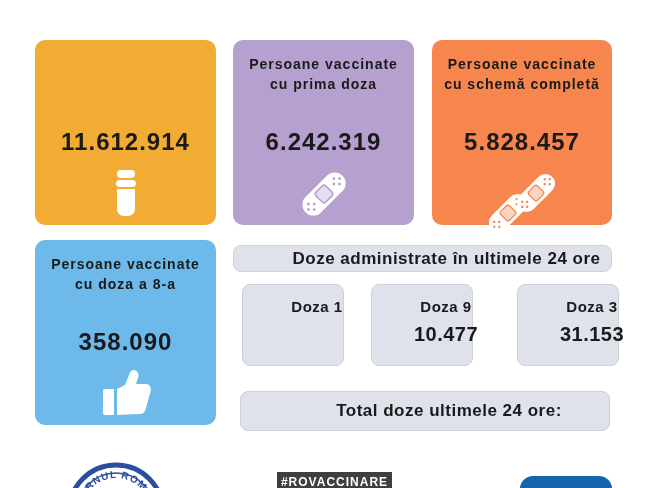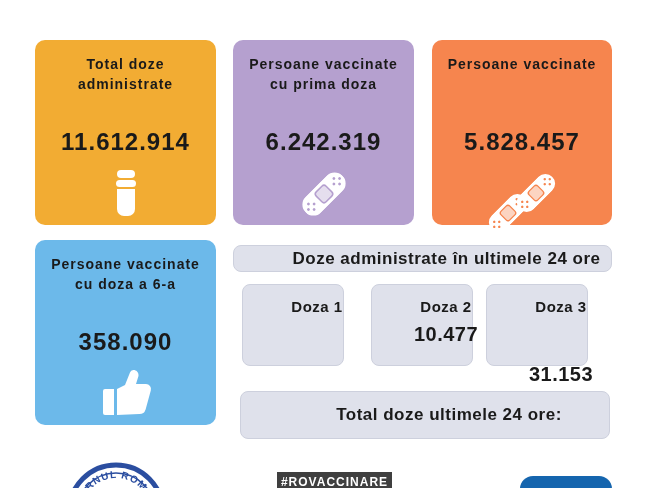--- a/index.html
+++ b/index.html
@@ -20,44 +20,40 @@
   .rot { transform:rotate(-45deg); }
   .band2 { margin-left:-18px; margin-bottom:14px; }
   .band1of2 { margin-bottom:-6px; }
 
   
   .panel-box { position:absolute; background:#DFE1EB; border:1px solid #cdd0dd; border-radius:8px;
                display:flex; align-items:center; justify-content:center;padding-left:48px; }
   .panel-header { left:233px; top:245px; width:379px; height:27px;
                   font-size:17px; font-weight:bold; letter-spacing:0.5px; }
   .dose-box { top:284px; width:102px; height:82px; flex-direction:column; justify-content:flex-start; }
-  .dose-1 { left:242px; } .dose-2 { left:371px; } .dose-3 { left:486px;gap:40px; }
+  .dose-1 { left:242px; } .dose-2 { left:371px; } .dose-3 { left:517px; }
   .dose-label { margin-top:13px; font-size:15px; font-weight:bold; letter-spacing:0.5px; }
   .dose-value { margin-top:8px; font-size:20px; font-weight:bold; letter-spacing:0.5px; }
-  .panel-total { left:240px; top:391px; width:370px; height:48px;
+  .panel-total { left:240px; top:391px; width:370px; height:40px;
                  font-size:17px; font-weight:bold; letter-spacing:0.5px; }
 
   
   .gov-seal { position:absolute; left:66px; top:462px; width:100px; height:100px; }
   .hashtag-box { position:absolute; left:277px; top:472px; width:115px; height:40px;
                  background:#3F3F3F; color:#ffffff; text-align:center;
                  font-size:12px; font-weight:bold; letter-spacing:1px; padding-top:3px; }
   .blue-badge { position:absolute; left:520px; top:476px; width:92px; height:44px;
                 background:#1565AE; border-radius:13px; }
 </style>
 </head>
 <body>
 
 <div class="page">
 
   <section class="card card-1">
-    <div class="card-title">
-      <span>Total doze</span><br>
-      <span>administrate</span>
-    </div>
     <div class="card-value">11.612.914</div>
     <div class="card-icon">
       <svg width="32" height="47" viewBox="0 0 32 47" aria-hidden="true">
         <rect x="7" y="0" width="18" height="8" rx="4" fill="#fff"></rect>
         <rect x="6" y="10" width="20" height="7" rx="3.5" fill="#fff"></rect>
         <path d="M7 19 h18 v20 a7 7 0 0 1 -7 7 h-4 a7 7 0 0 1 -7 -7 z" fill="#fff"></path>
       </svg>
     </div>
   </section>
 
@@ -79,20 +75,21 @@
           <circle cx="40" cy="11" r="1.4" fill="#B5A0CF"></circle>
         <circle cx="44" cy="15" r="1.4" fill="#B5A0CF"></circle>
           <circle cx="48" cy="11" r="1.4" fill="#B5A0CF"></circle>
       </svg>
     </div>
   </section>
 
   <section class="card card-3">
     <div class="card-title">
       <span>Persoane vaccinate</span><br>
+      <span>cu schemă completă</span>
     </div>
     <div class="card-value">5.828.457</div>
     <div class="card-icon">
       <svg class="rot band1of2" width="46" height="20" viewBox="0 0 52 22" aria-hidden="true">
         <rect x="0" y="0" width="52" height="22" rx="11" fill="#fff"></rect>
         <rect x="19" y="4" width="14" height="14" rx="3" fill="#F6854E" fill-opacity="0.35" stroke="#F6854E" stroke-width="1.5"></rect>
         <circle cx="8" cy="7" r="1.4" fill="#F6854E"></circle>
           <circle cx="12" cy="11" r="1.4" fill="#F6854E"></circle>
         <circle cx="8" cy="15" r="1.4" fill="#F6854E"></circle>
           <circle cx="4" cy="11" r="1.4" fill="#F6854E"></circle>
@@ -112,38 +109,38 @@
           <circle cx="40" cy="11" r="1.4" fill="#F6854E"></circle>
         <circle cx="44" cy="15" r="1.4" fill="#F6854E"></circle>
           <circle cx="48" cy="11" r="1.4" fill="#F6854E"></circle>
       </svg>
     </div>
   </section>
 
   <section class="card card-4">
     <div class="card-title">
       <span>Persoane  vaccinate</span><br>
-      <span>cu doza a 6-a</span>
+      <span>cu doza a 8-a</span>
     </div>
     <div class="card-value">358.090</div>
     <div class="card-icon">
       <svg width="54" height="48" viewBox="0 0 54 48" aria-hidden="true">
         <path fill="#fff" d="M6 20 h9 v26 H6 a2 2 0 0 1 -2 -2 V22 a2 2 0 0 1 2 -2 z"></path>
         <path fill="#fff" d="M18 46 V20 l8 -4 L31 3.5 A3.5 3.5 0 0 1 34.5 1 c2.8 0 5 2.3 5 5 0 .4 0 .8 -.1 1.2 L37 15 h10 a5 5 0 0 1 4.8 6.4 l-5.2 19 A6.5 6.5 0 0 1 40.3 45 L18 46 z"></path>
       </svg>
     </div>
   </section>
 
   <div class="panel-box panel-header">Doze administrate în ultimele 24 ore</div>
 
   <div class="panel-box dose-box dose-1">
     <div class="dose-label">Doza 1</div>
   </div>
   <div class="panel-box dose-box dose-2">
-    <div class="dose-label">Doza 2</div>
+    <div class="dose-label">Doza 9</div>
     <div class="dose-value">10.477</div>
   </div>
   <div class="panel-box dose-box dose-3">
     <div class="dose-label">Doza 3</div>
     <div class="dose-value">31.153</div>
   </div>
 
   <div class="panel-box panel-total">
     <span>Total doze ultimele 24 ore:</span>
   </div>

